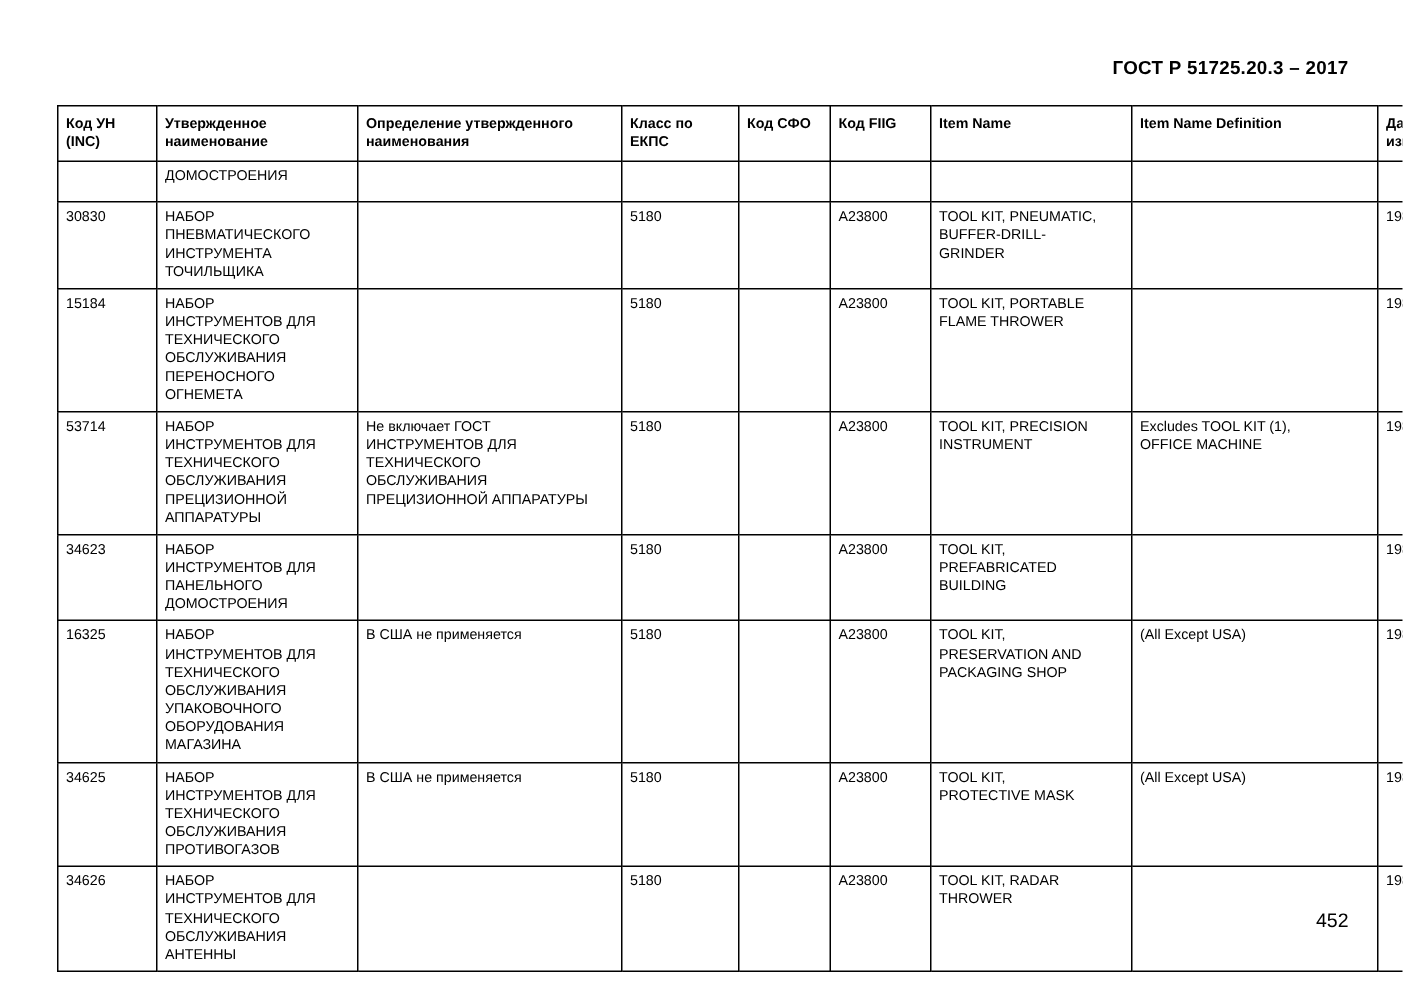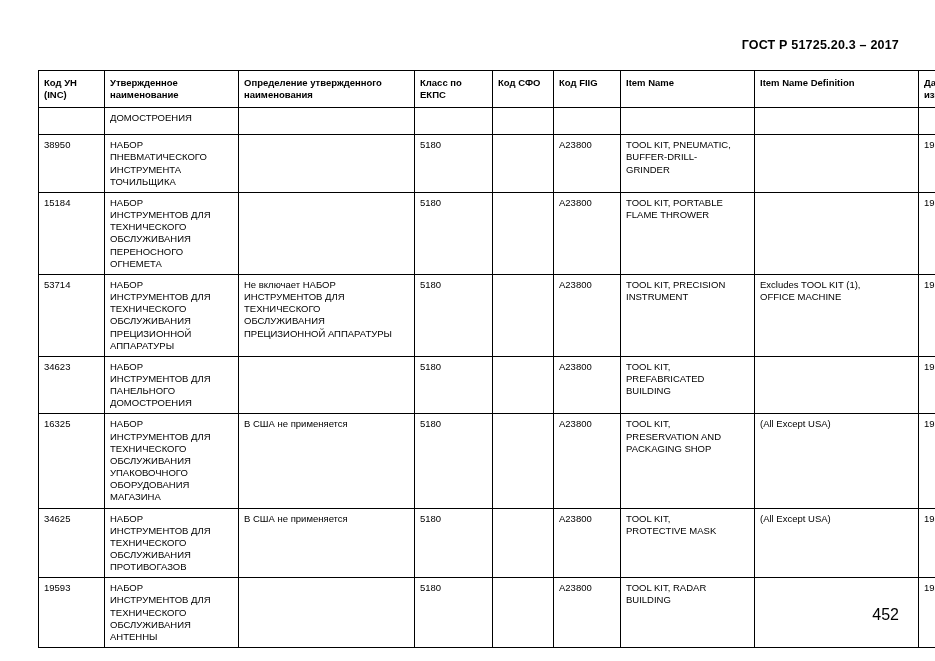--- a/index.html
+++ b/index.html
@@ -65,21 +65,21 @@
   .c6 { width: 124px; }
   .c7 { width: 154px; }
   .c8 { width: 63px; }
 
   .row-cont td { height: 18px; }
   .cell-text { display: block; white-space: pre-line; }
   .page-number {
     position: absolute;
     right: 36px;
     top: 606px;
-    font-size: 16px;
+    font-size: 13px;
   }
 </style>
 </head>
 <body>
 
 <div class="page">
 
   <div class="doc-header">ГОСТ Р 51725.20.3 – 2017</div>
 
   <div class="table-wrap">
@@ -130,21 +130,21 @@
           <td class="c3"></td>
           <td class="c4"></td>
           <td class="c5"></td>
           <td class="c6"></td>
           <td class="c7"></td>
           <td class="c8"></td>
         </tr>
 
         <tr>
           <td class="c0">
-              <span class="cell-text">38950</span>
+              <span class="cell-text">30830</span>
             </td>
           <td class="c1">
               <span class="cell-text">НАБОР
 ПНЕВМАТИЧЕСКОГО
 ИНСТРУМЕНТА
 ТОЧИЛЬЩИКА</span>
             </td>
           <td class="c2">
               <span class="cell-text"></span>
             </td>
@@ -212,21 +212,21 @@
             </td>
           <td class="c1">
               <span class="cell-text">НАБОР
 ИНСТРУМЕНТОВ ДЛЯ
 ТЕХНИЧЕСКОГО
 ОБСЛУЖИВАНИЯ
 ПРЕЦИЗИОННОЙ
 АППАРАТУРЫ</span>
             </td>
           <td class="c2">
-              <span class="cell-text">Не включает НАБОР
+              <span class="cell-text">Не включает ГОСТ
 ИНСТРУМЕНТОВ ДЛЯ
 ТЕХНИЧЕСКОГО
 ОБСЛУЖИВАНИЯ
 ПРЕЦИЗИОННОЙ АППАРАТУРЫ</span>
             </td>
           <td class="c3">
               <span class="cell-text">5180</span>
             </td>
           <td class="c4">
               <span class="cell-text"></span>
@@ -350,21 +350,21 @@
           <td class="c7">
               <span class="cell-text">(All Except USA)</span>
             </td>
           <td class="c8">
               <span class="cell-text">1988106</span>
             </td>
         </tr>
 
         <tr>
           <td class="c0">
-              <span class="cell-text">19593</span>
+              <span class="cell-text">34626</span>
             </td>
           <td class="c1">
               <span class="cell-text">НАБОР
 ИНСТРУМЕНТОВ ДЛЯ
 ТЕХНИЧЕСКОГО
 ОБСЛУЖИВАНИЯ
 АНТЕННЫ</span>
             </td>
           <td class="c2">
               <span class="cell-text"></span>
@@ -373,21 +373,21 @@
               <span class="cell-text">5180</span>
             </td>
           <td class="c4">
               <span class="cell-text"></span>
             </td>
           <td class="c5">
               <span class="cell-text">A23800</span>
             </td>
           <td class="c6">
               <span class="cell-text">TOOL KIT, RADAR
-BUILDING</span>
+THROWER</span>
             </td>
           <td class="c7">
               <span class="cell-text"></span>
             </td>
           <td class="c8">
               <span class="cell-text">1982043</span>
             </td>
         </tr>
       </tbody>
     </table>

